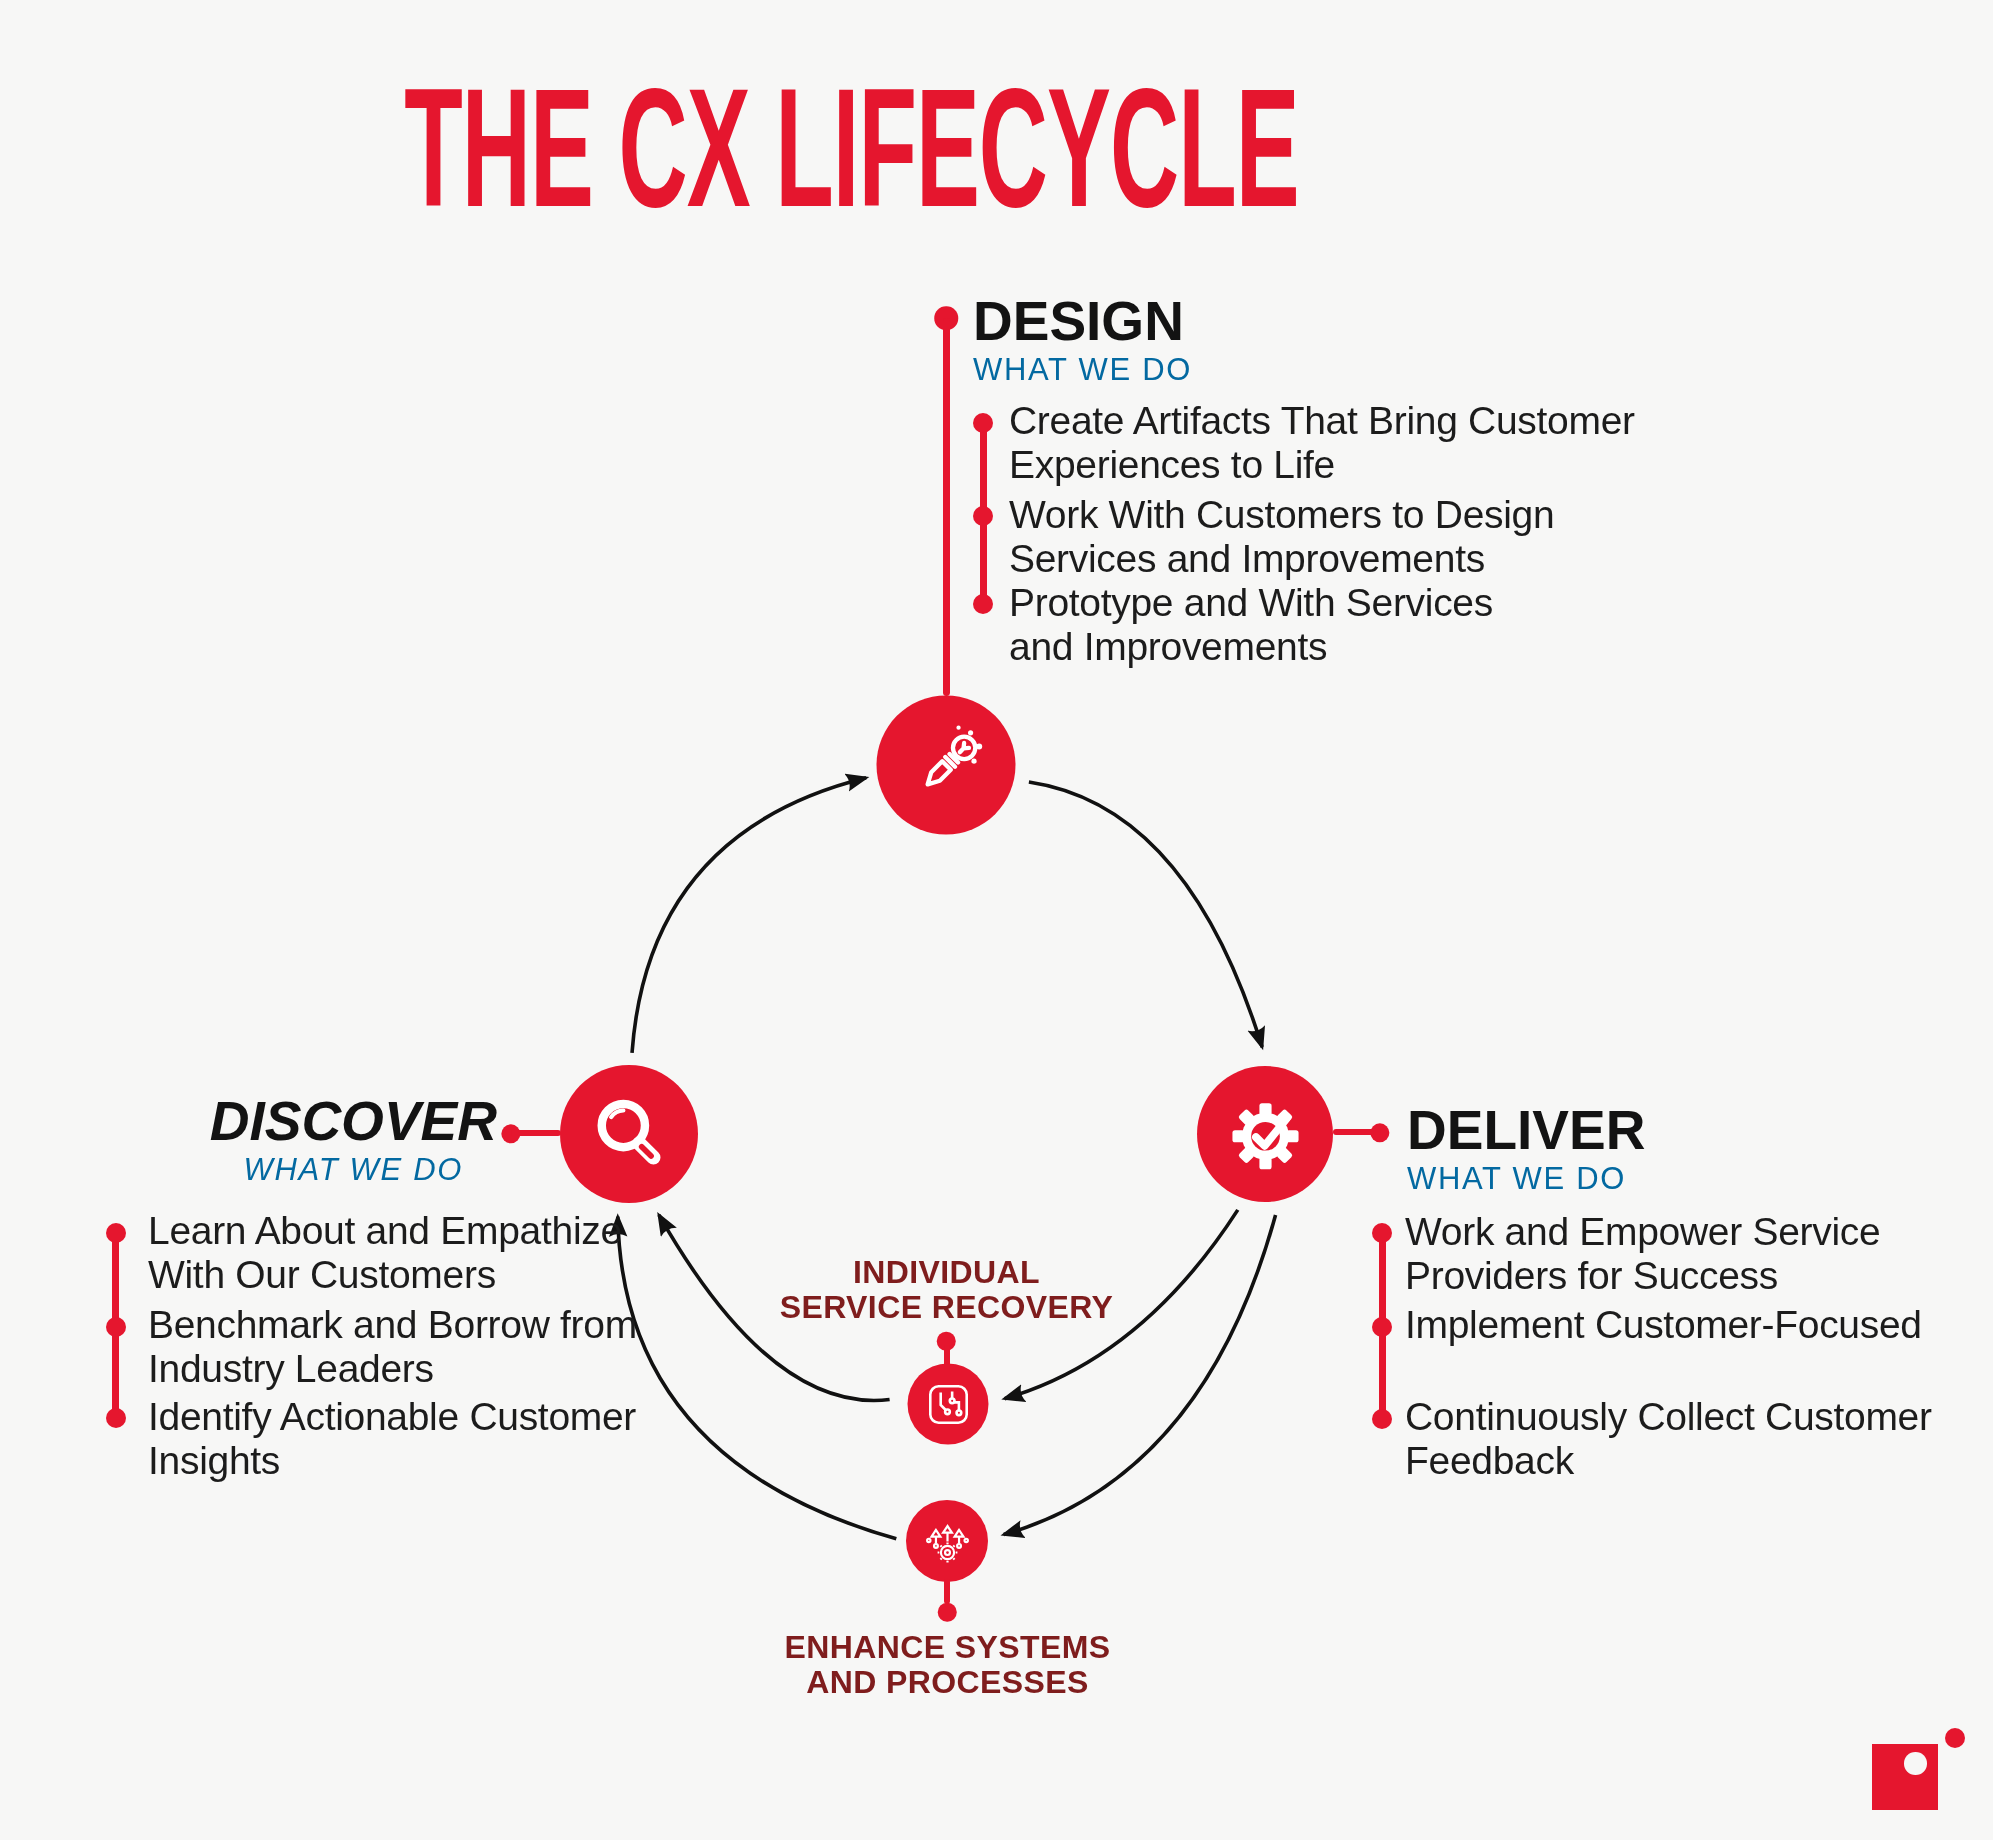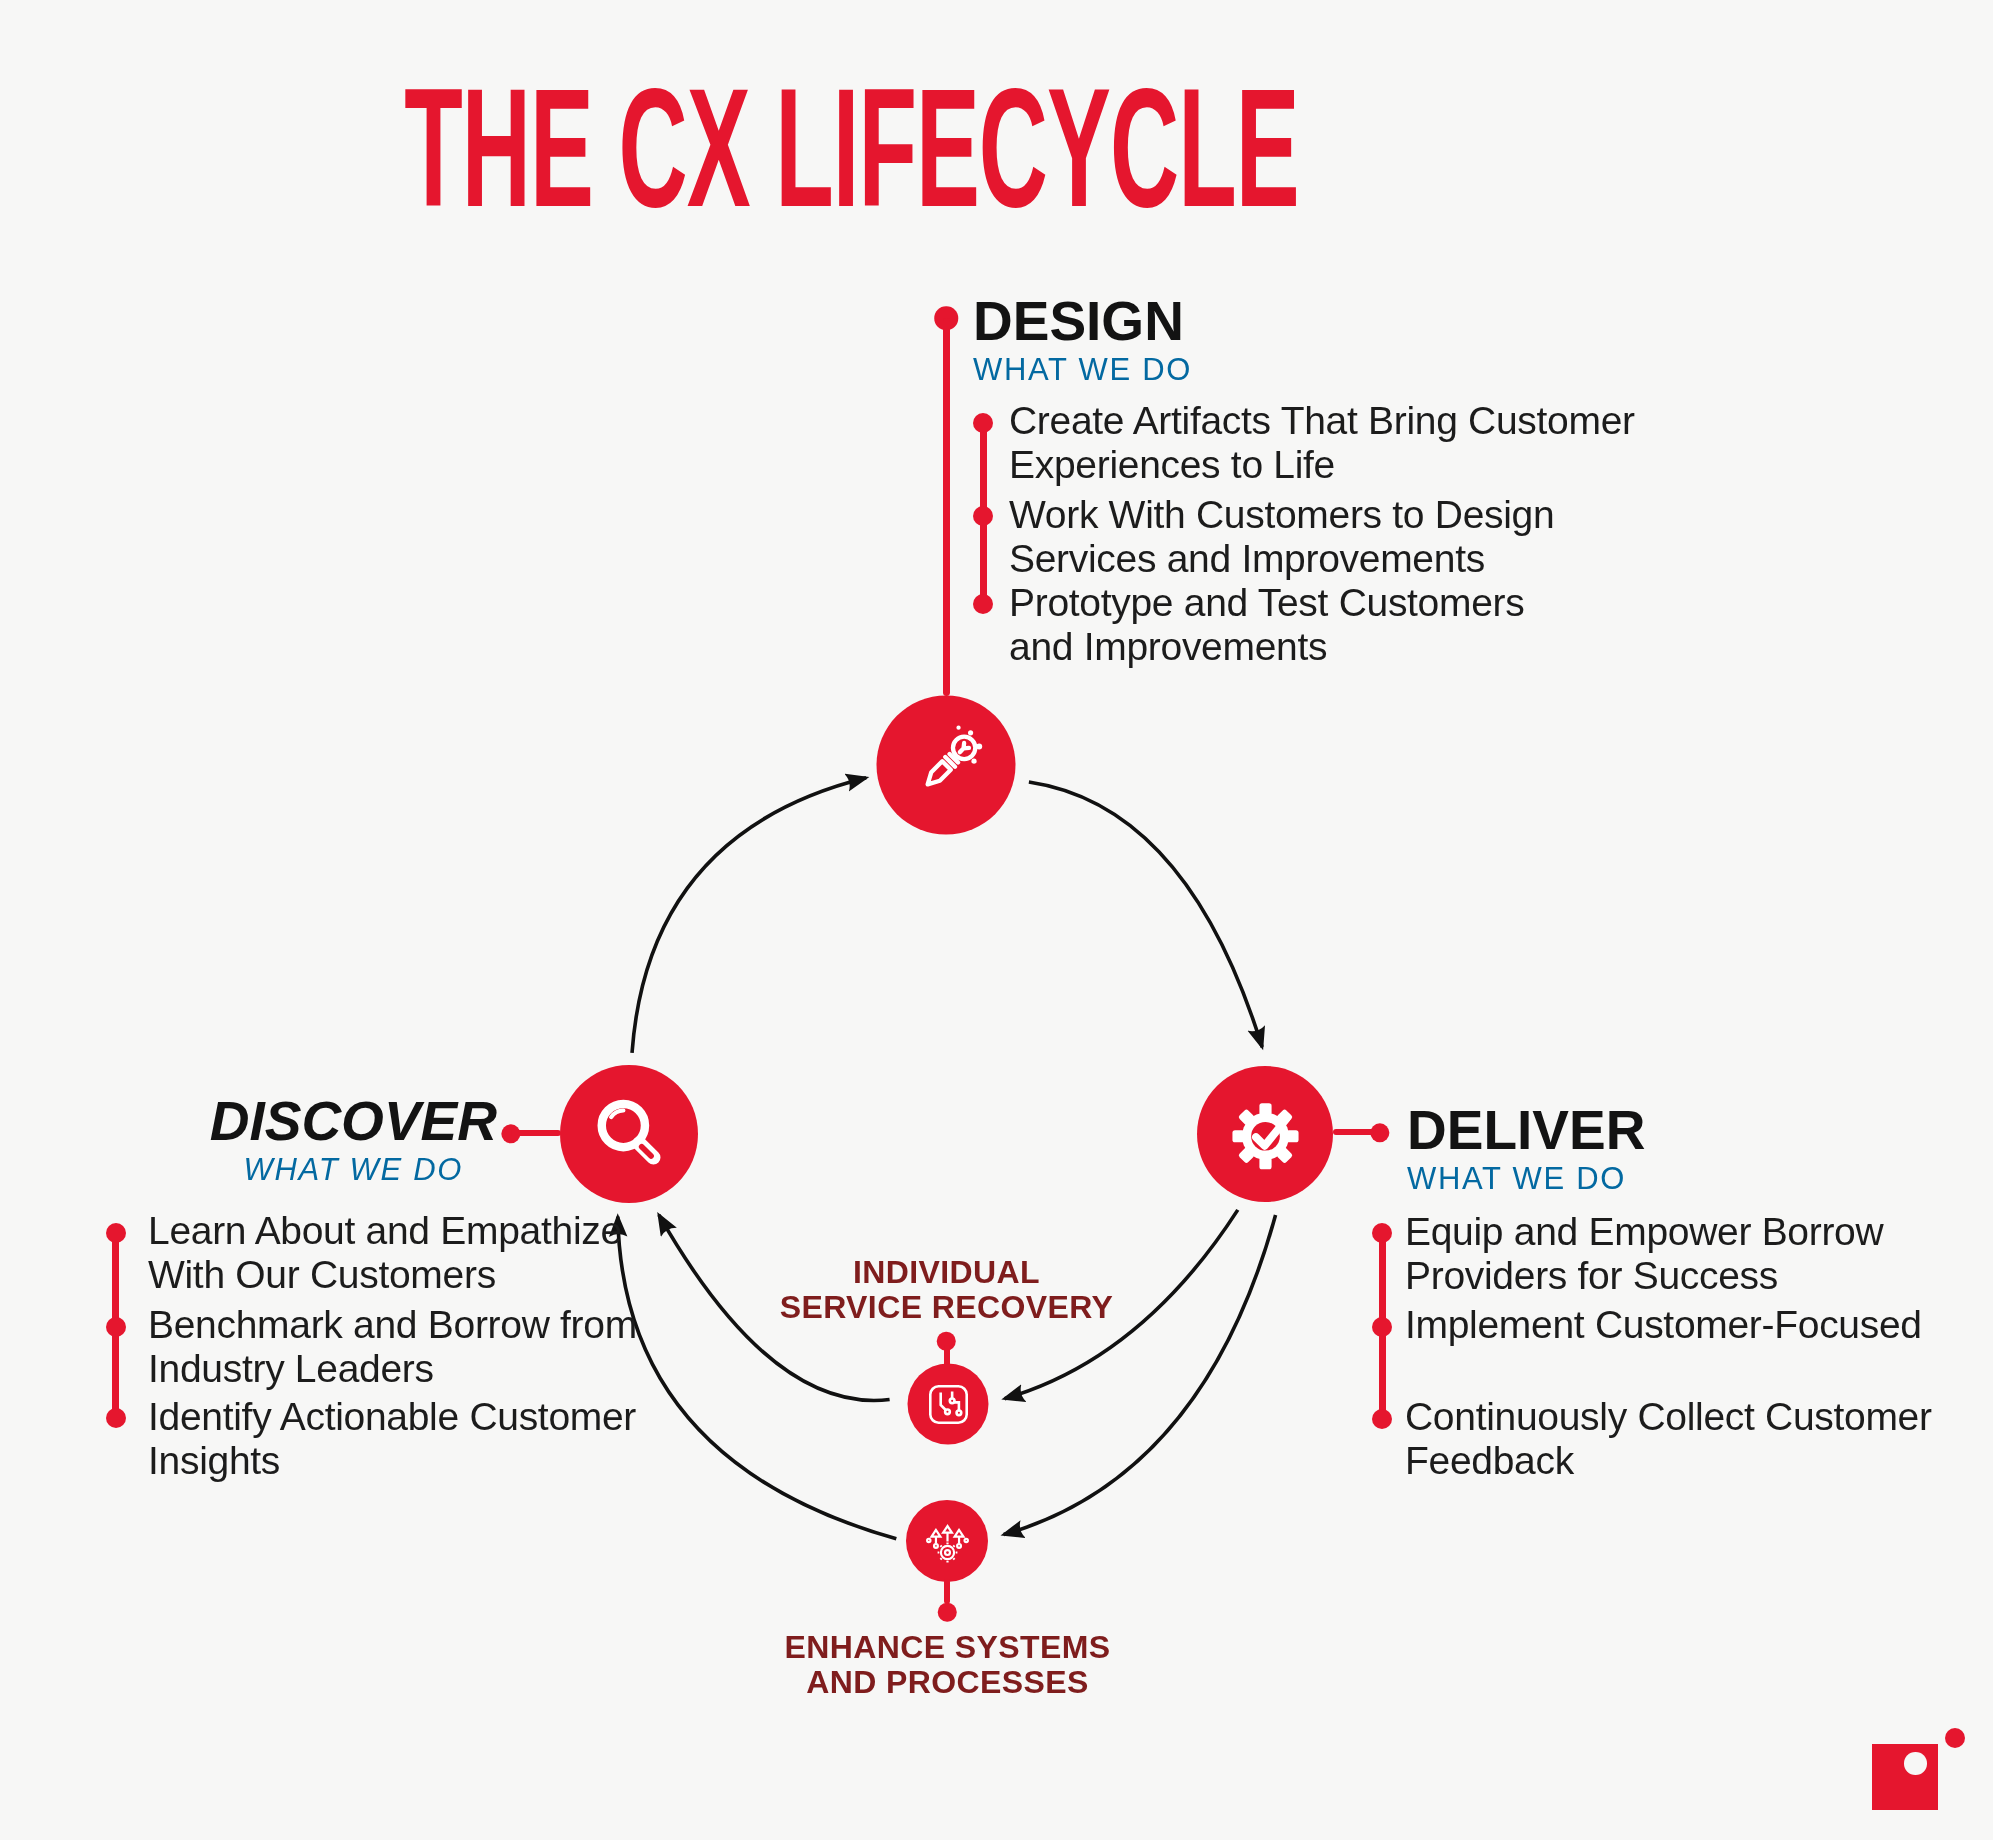--- a/index.html
+++ b/index.html
@@ -91,21 +91,21 @@
   <div class="rdot" style="left:983px;top:604px;width:20px;height:20px;"></div>
   <div class="bullet-text" style="left:1009px;top:399px;">
     <div>Create Artifacts That Bring Customer</div>
     <div>Experiences to Life</div>
   </div>
   <div class="bullet-text" style="left:1009px;top:493px;">
     <div>Work With Customers to Design</div>
     <div>Services and Improvements</div>
   </div>
   <div class="bullet-text" style="left:1009px;top:581px;">
-    <div>Prototype and Test Customers</div>
+    <div>Prototype and With Services</div>
     <div>and Improvements</div>
   </div>
 
   <div class="rdot" style="left:511px;top:1134px;width:19.3px;height:19.3px;"></div>
   <div class="rline" style="left:511px;top:1130px;width:50px;height:5.9px;"></div>
   <div class="sec-head head-discover">
     <div class="h">DISCOVER</div>
     <div class="sub">WHAT WE DO</div>
   </div>
   <div class="rline" style="left:112px;top:1233px;width:6.7px;height:185px;"></div>
@@ -129,21 +129,21 @@
   <div class="rline" style="left:1333px;top:1129px;width:48px;height:5.9px;"></div>
   <div class="sec-head head-deliver">
     <div class="h">DELIVER</div>
     <div class="sub">WHAT WE DO</div>
   </div>
   <div class="rline" style="left:1379px;top:1233px;width:6.7px;height:185px;"></div>
   <div class="rdot" style="left:1382px;top:1233px;width:20px;height:20px;"></div>
   <div class="rdot" style="left:1382px;top:1327px;width:20px;height:20px;"></div>
   <div class="rdot" style="left:1382px;top:1419px;width:20px;height:20px;"></div>
   <div class="bullet-text" style="left:1405px;top:1210px;">
-    <div>Equip and Empower Borrow</div>
+    <div>Work and Empower Service</div>
     <div>Providers for Success</div>
   </div>
   <div class="bullet-text" style="left:1405px;top:1303px;">
     <div>Implement Customer-Focused</div>
   </div>
   <div class="bullet-text" style="left:1405px;top:1395px;">
     <div>Continuously Collect Customer</div>
     <div>Feedback</div>
   </div>
 

